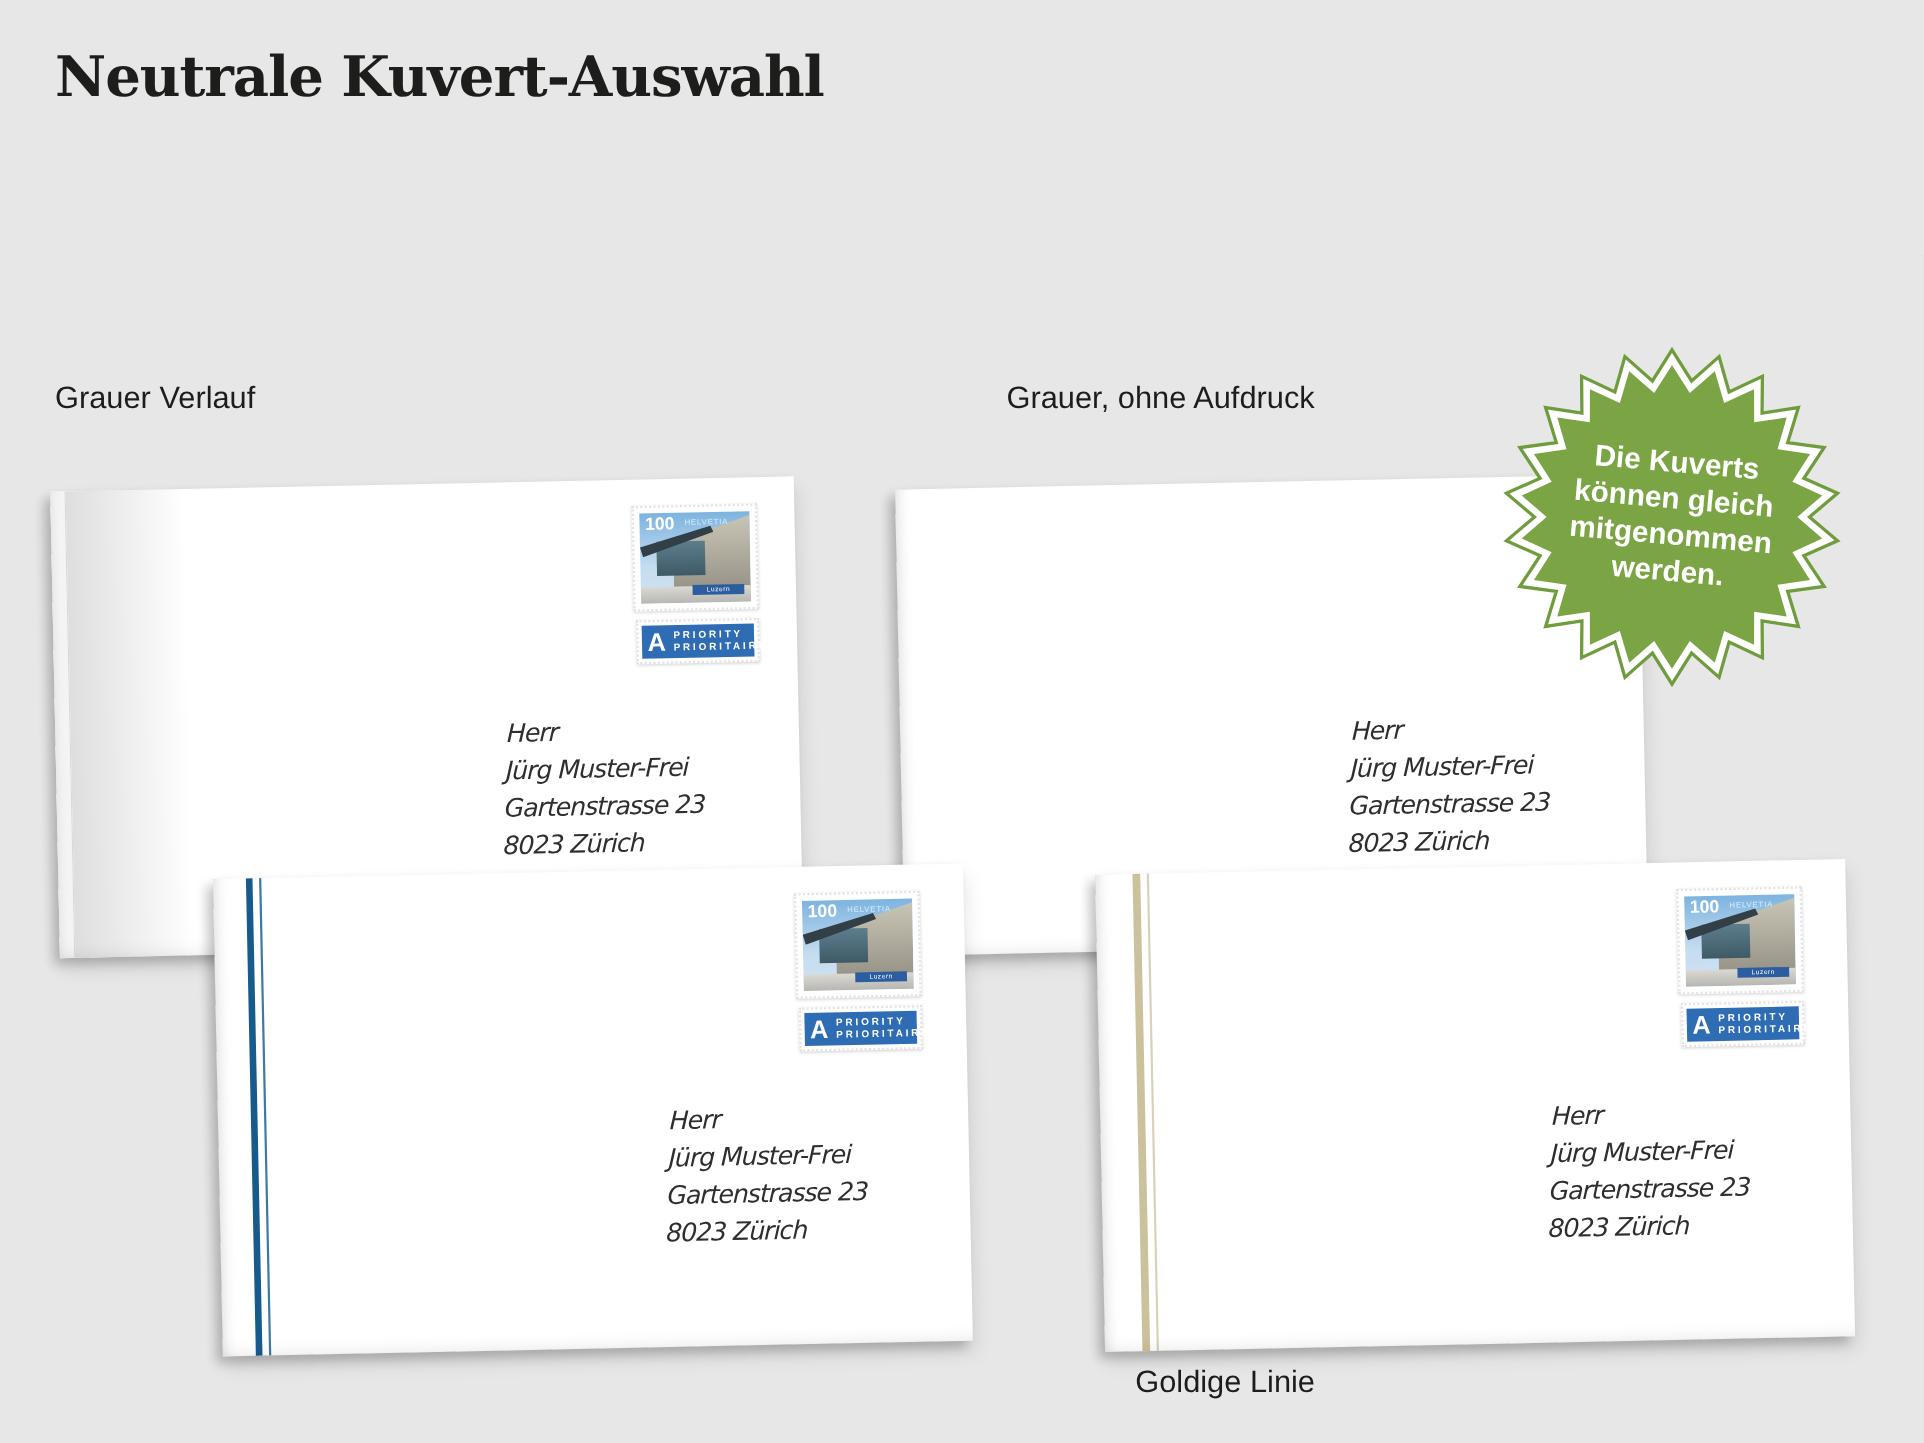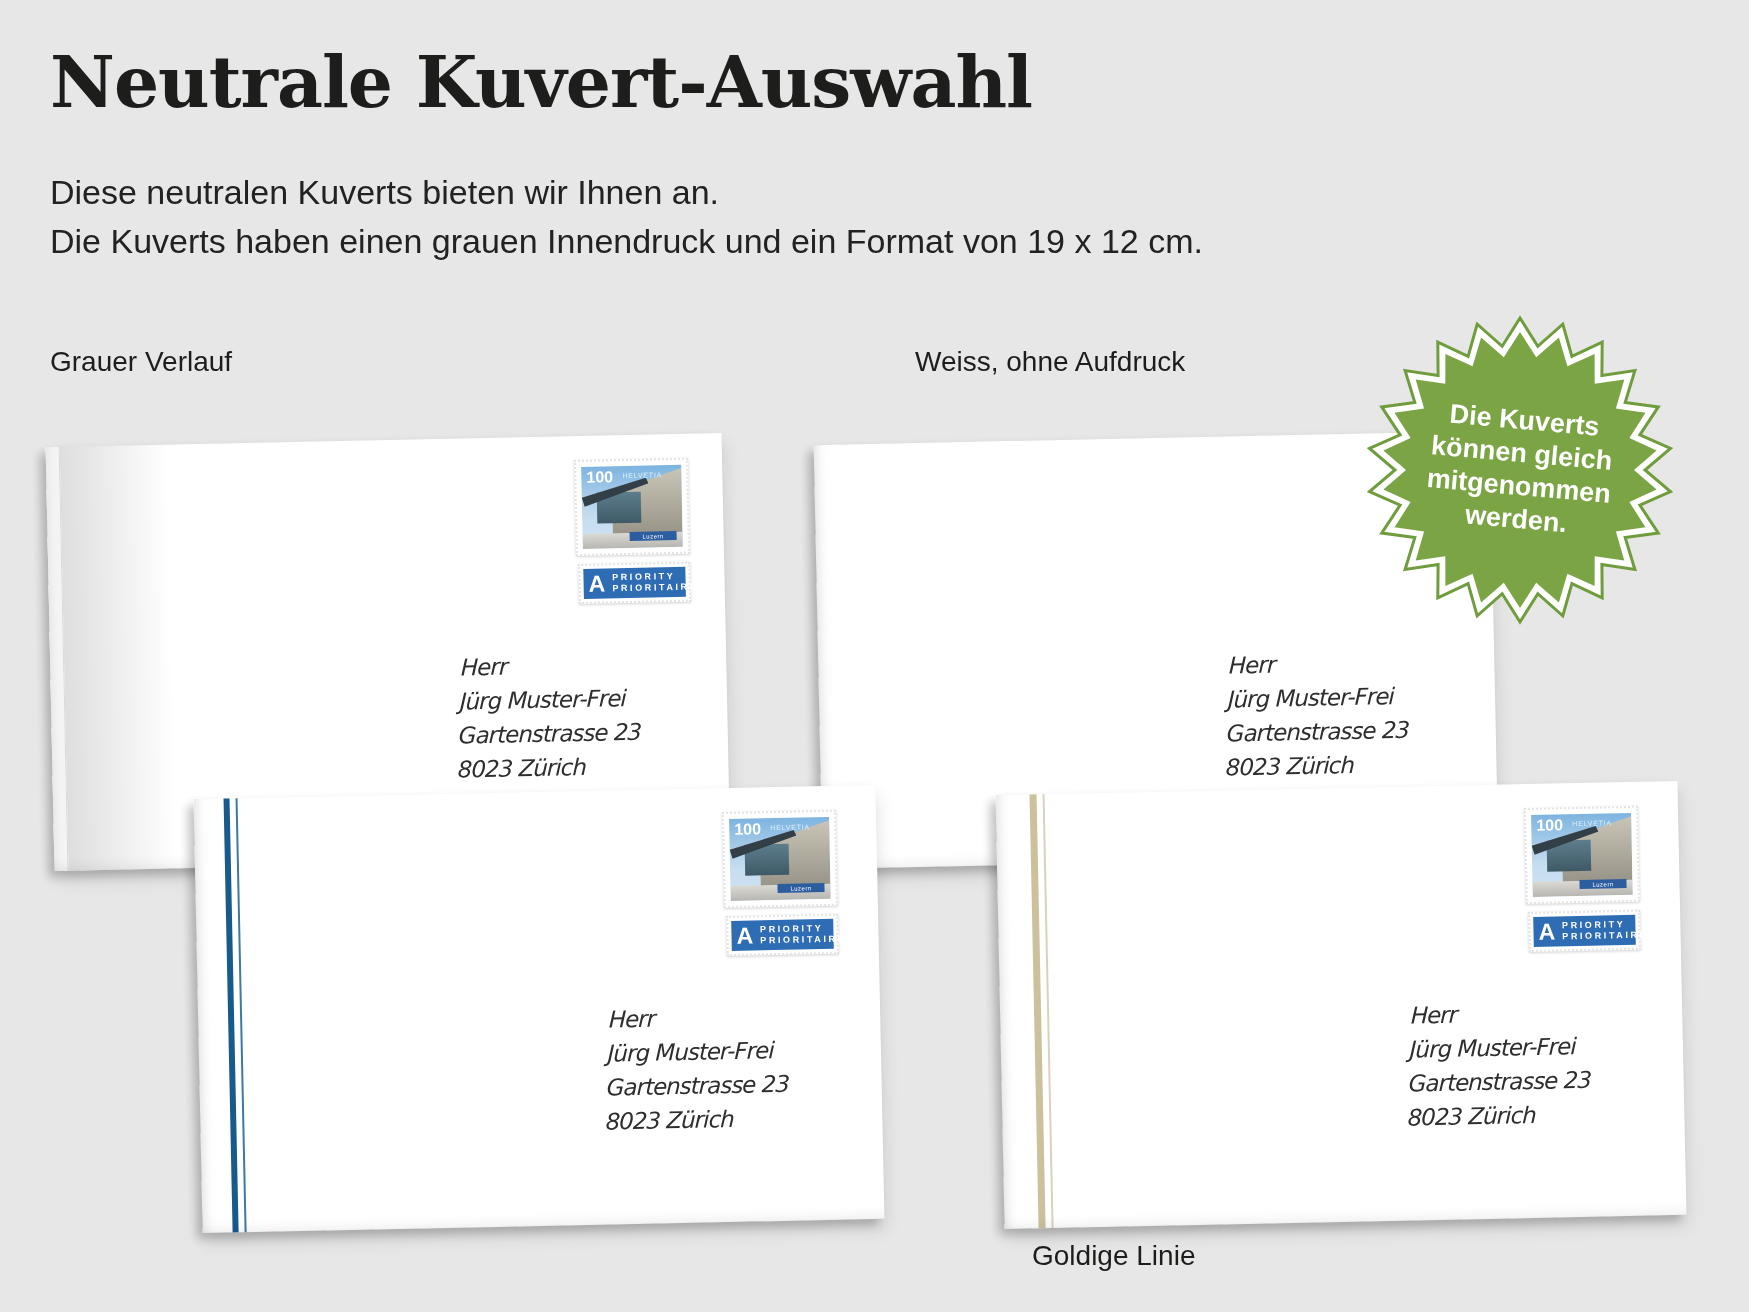--- a/index.html
+++ b/index.html
@@ -6,21 +6,21 @@
   .canvas {
     position:relative; width:1749px; height:1312px;
     background:#e8e7e7; overflow:hidden;
     font-family:"Liberation Sans", sans-serif; color:#1d1d1b;
   }
 
   
   .title {
     position:absolute; left:50px; top:40px; margin:0;
     font-family:"DejaVu Serif", serif; font-weight:700;
-    font-size:71px; letter-spacing:-1px; color:#1d1d1b;
+    font-size:51px; letter-spacing:-1px; color:#1d1d1b;
   }
   .intro {
     position:absolute; left:50px; top:168px; margin:0;
     font-size:34px; line-height:49px; color:#222;
   }
 
   
   .env-label { position:absolute; font-size:28px; color:#1d1d1b; }
   .lbl-1 { left:50px;   top:346px; }
   .lbl-2 { left:915px;  top:346px; }
@@ -133,24 +133,23 @@
     font-size:27px; font-weight:bold; line-height:33px;
   }
 </style>
 </head>
 <body>
 
 <div class="canvas">
 
   <h1 class="title">Neutrale Kuvert-Auswahl</h1>
 
-  <p class="intro"><span>Diese neutralen Kuverts bieten wir Ihnen an.</span><br><span>Die Kuverts haben einen grauen Innendruck und ein Format von 19 x 12 cm.</span></p>
 
   <div class="env-label lbl-1">Grauer Verlauf</div>
-  <div class="env-label lbl-2">Weiss, ohne Aufdruck</div>
+  <div class="env-label lbl-2">Grauer, ohne Aufdruck</div>
   <div class="env-label lbl-4">Goldige Linie</div>
 
   <div class="envelope env-1">
     <div class="edge-strip"></div>
     <div class="gray-gradient"></div>
 
     <div class="stamp">
       <div class="photo">
         <div class="bldg-right"></div>
         <div class="bldg-glass"></div>

